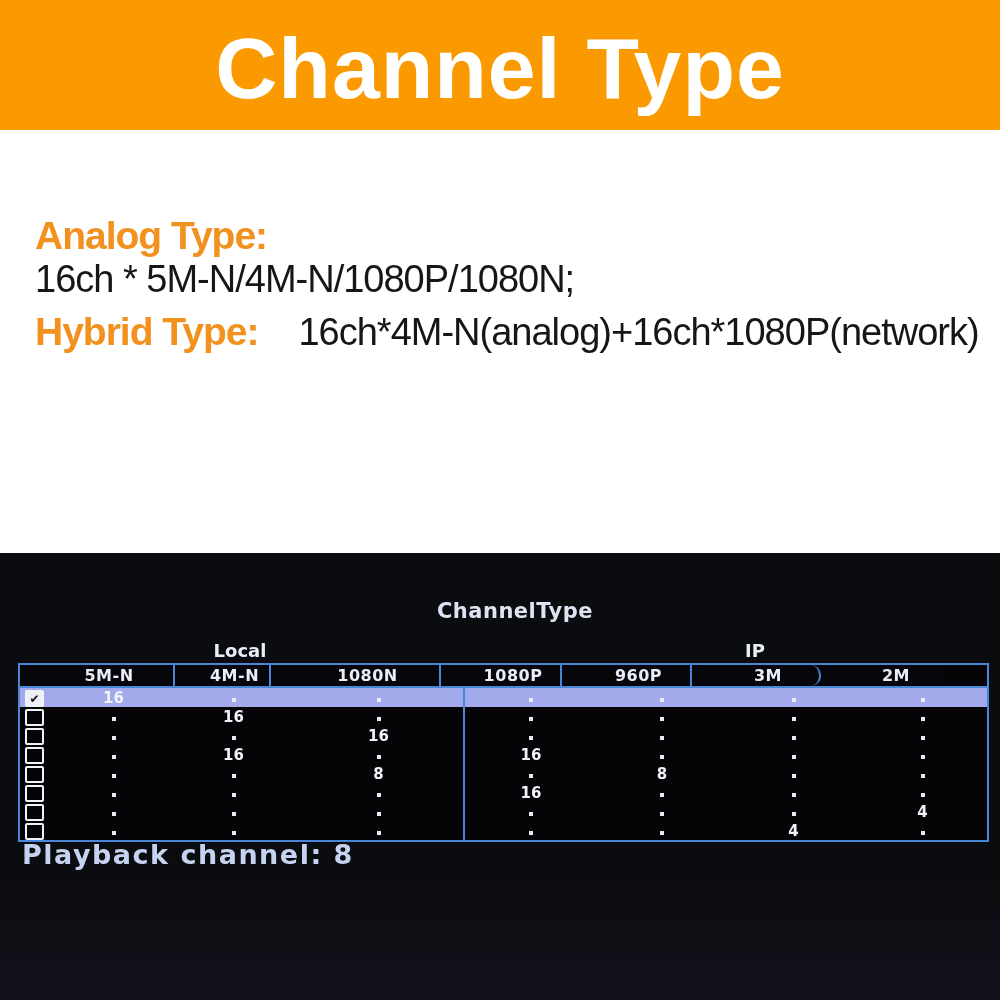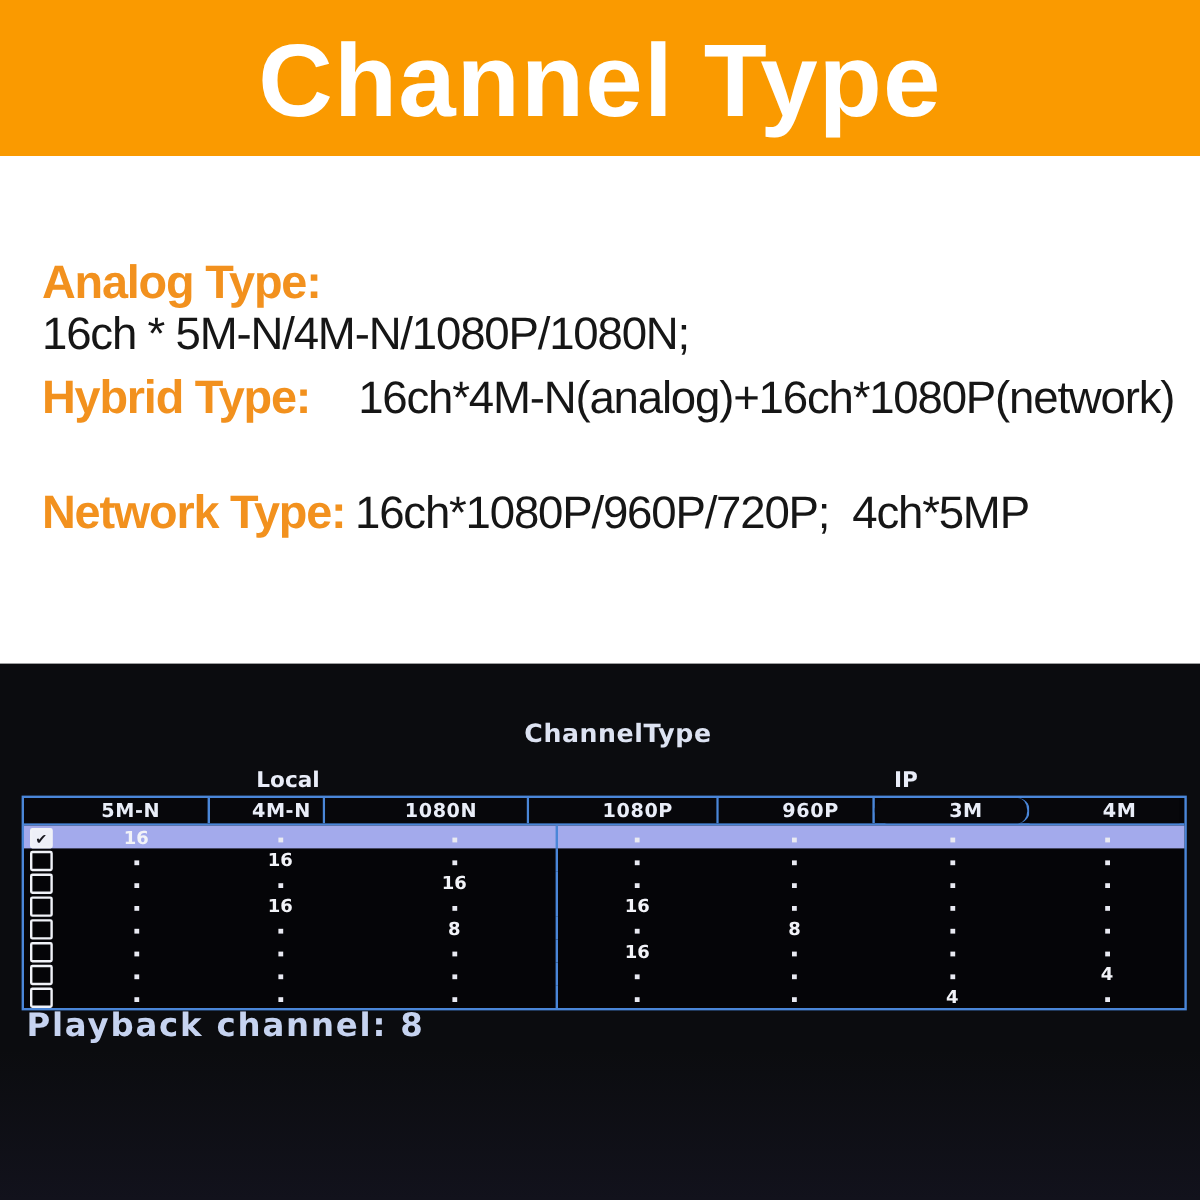--- a/index.html
+++ b/index.html
@@ -62,40 +62,36 @@
 
 <div class="info">
   <div class="info-line">
     <span class="label">Analog Type:</span>
     <span class="value">16ch * 5M-N/4M-N/1080P/1080N;</span>
   </div>
   <div class="info-line">
     <span class="label">Hybrid Type:</span>
     <span class="value">16ch*4M-N(analog)+16ch*1080P(network)</span>
   </div>
-  <div class="info-line">
-    <span class="label">Network Type:</span>
-    <span class="value">16ch*1080P/960P/720P;  4ch*5MP</span>
-  </div>
 </div>
 
 <div class="screenshot">
   <div class="st-title">ChannelType</div>
   <div class="g-label g-local">Local</div>
   <div class="g-label g-ip">IP</div>
 
   <div class="ct-table">
     <div class="thead" id="thead">
         <div class="th" style="width: 155px;">5M-N</div>
         <div class="th" style="width: 96px;">4M-N</div>
         <div class="th" style="width: 170px;">1080N</div>
-        <div class="th" style="width: 158px; text-align: right;">1080P</div>
+        <div class="th" style="width: 121px; text-align: right;">1080P</div>
         <div class="th" style="width: 130px;">960P</div>
         <div class="th" style="width: 129px; border-radius: 10px;">3M</div>
-        <div class="th" style="width: 125px;">4M</div>
+        <div class="th" style="width: 125px;">2M</div>
       </div>
     <div class="tbody" id="tbody">
         <div class="tr hl">
           <span class="cbx on">✔</span>
           <div class="td first" style="width: 155px;">16</div>
           <div class="td" style="width: 117px;">
             <span class="dot"></span>
           </div>
           <div class="td" style="width: 173px;">
             <span class="dot"></span>

